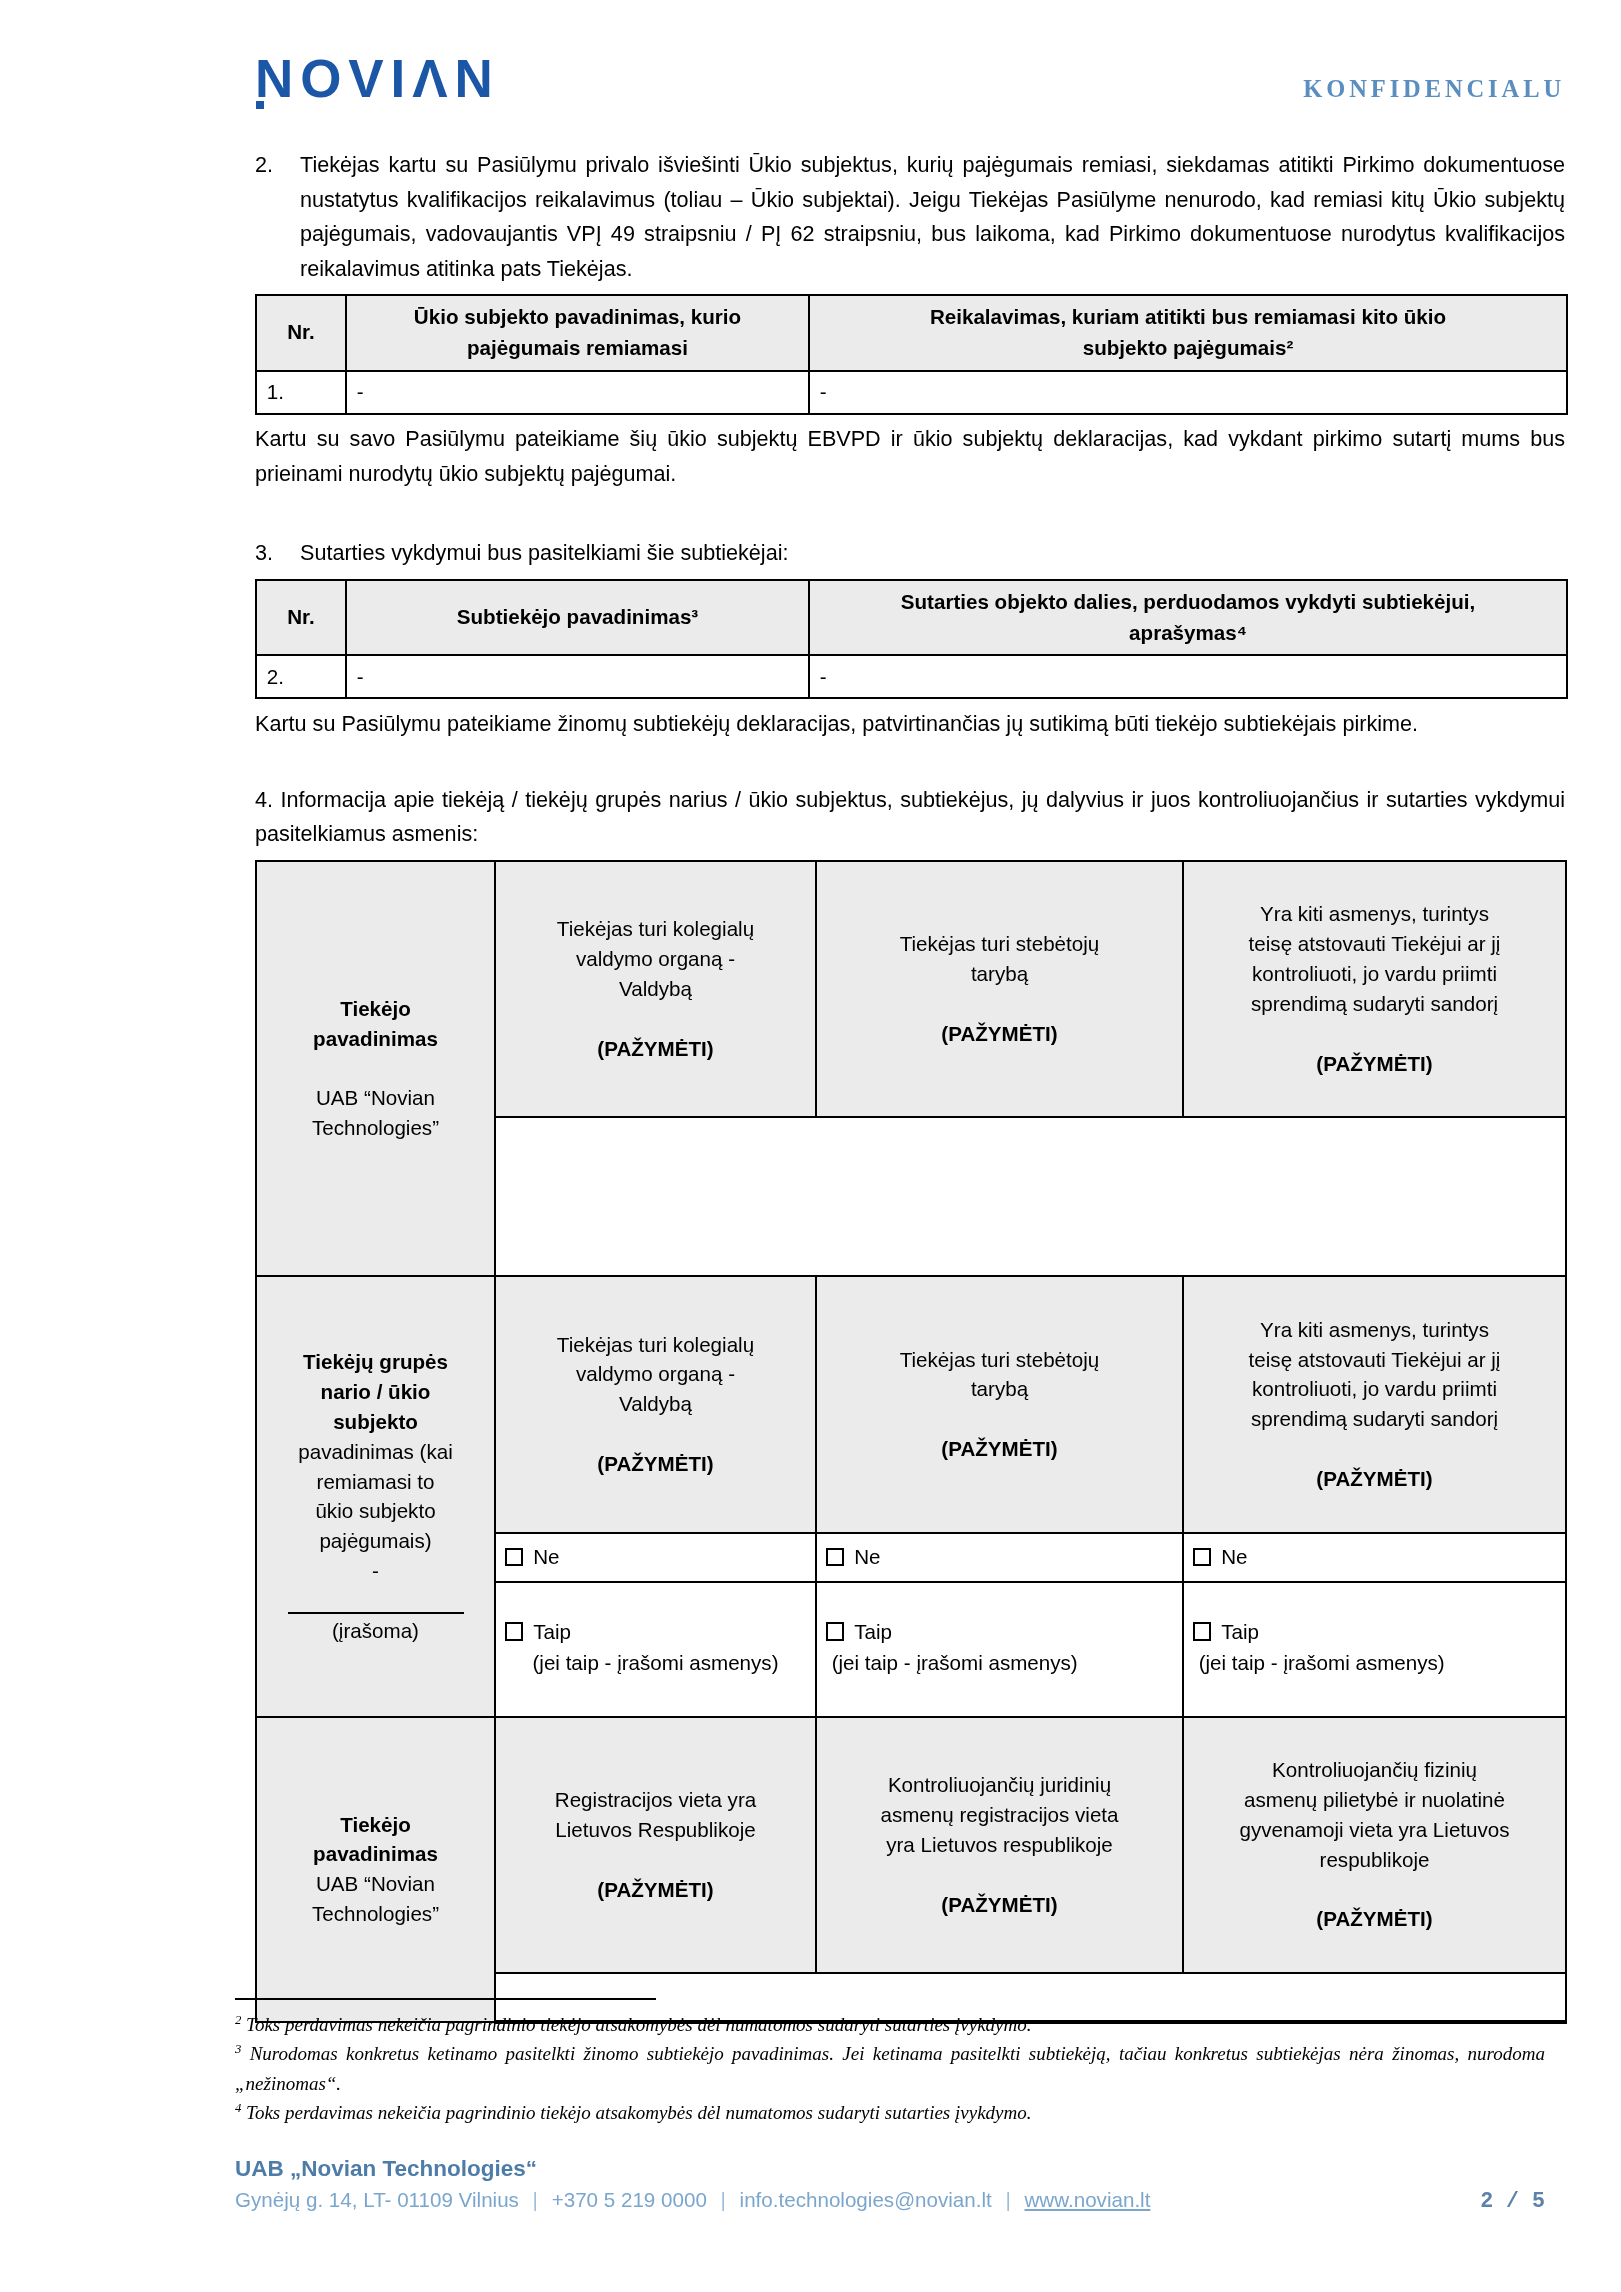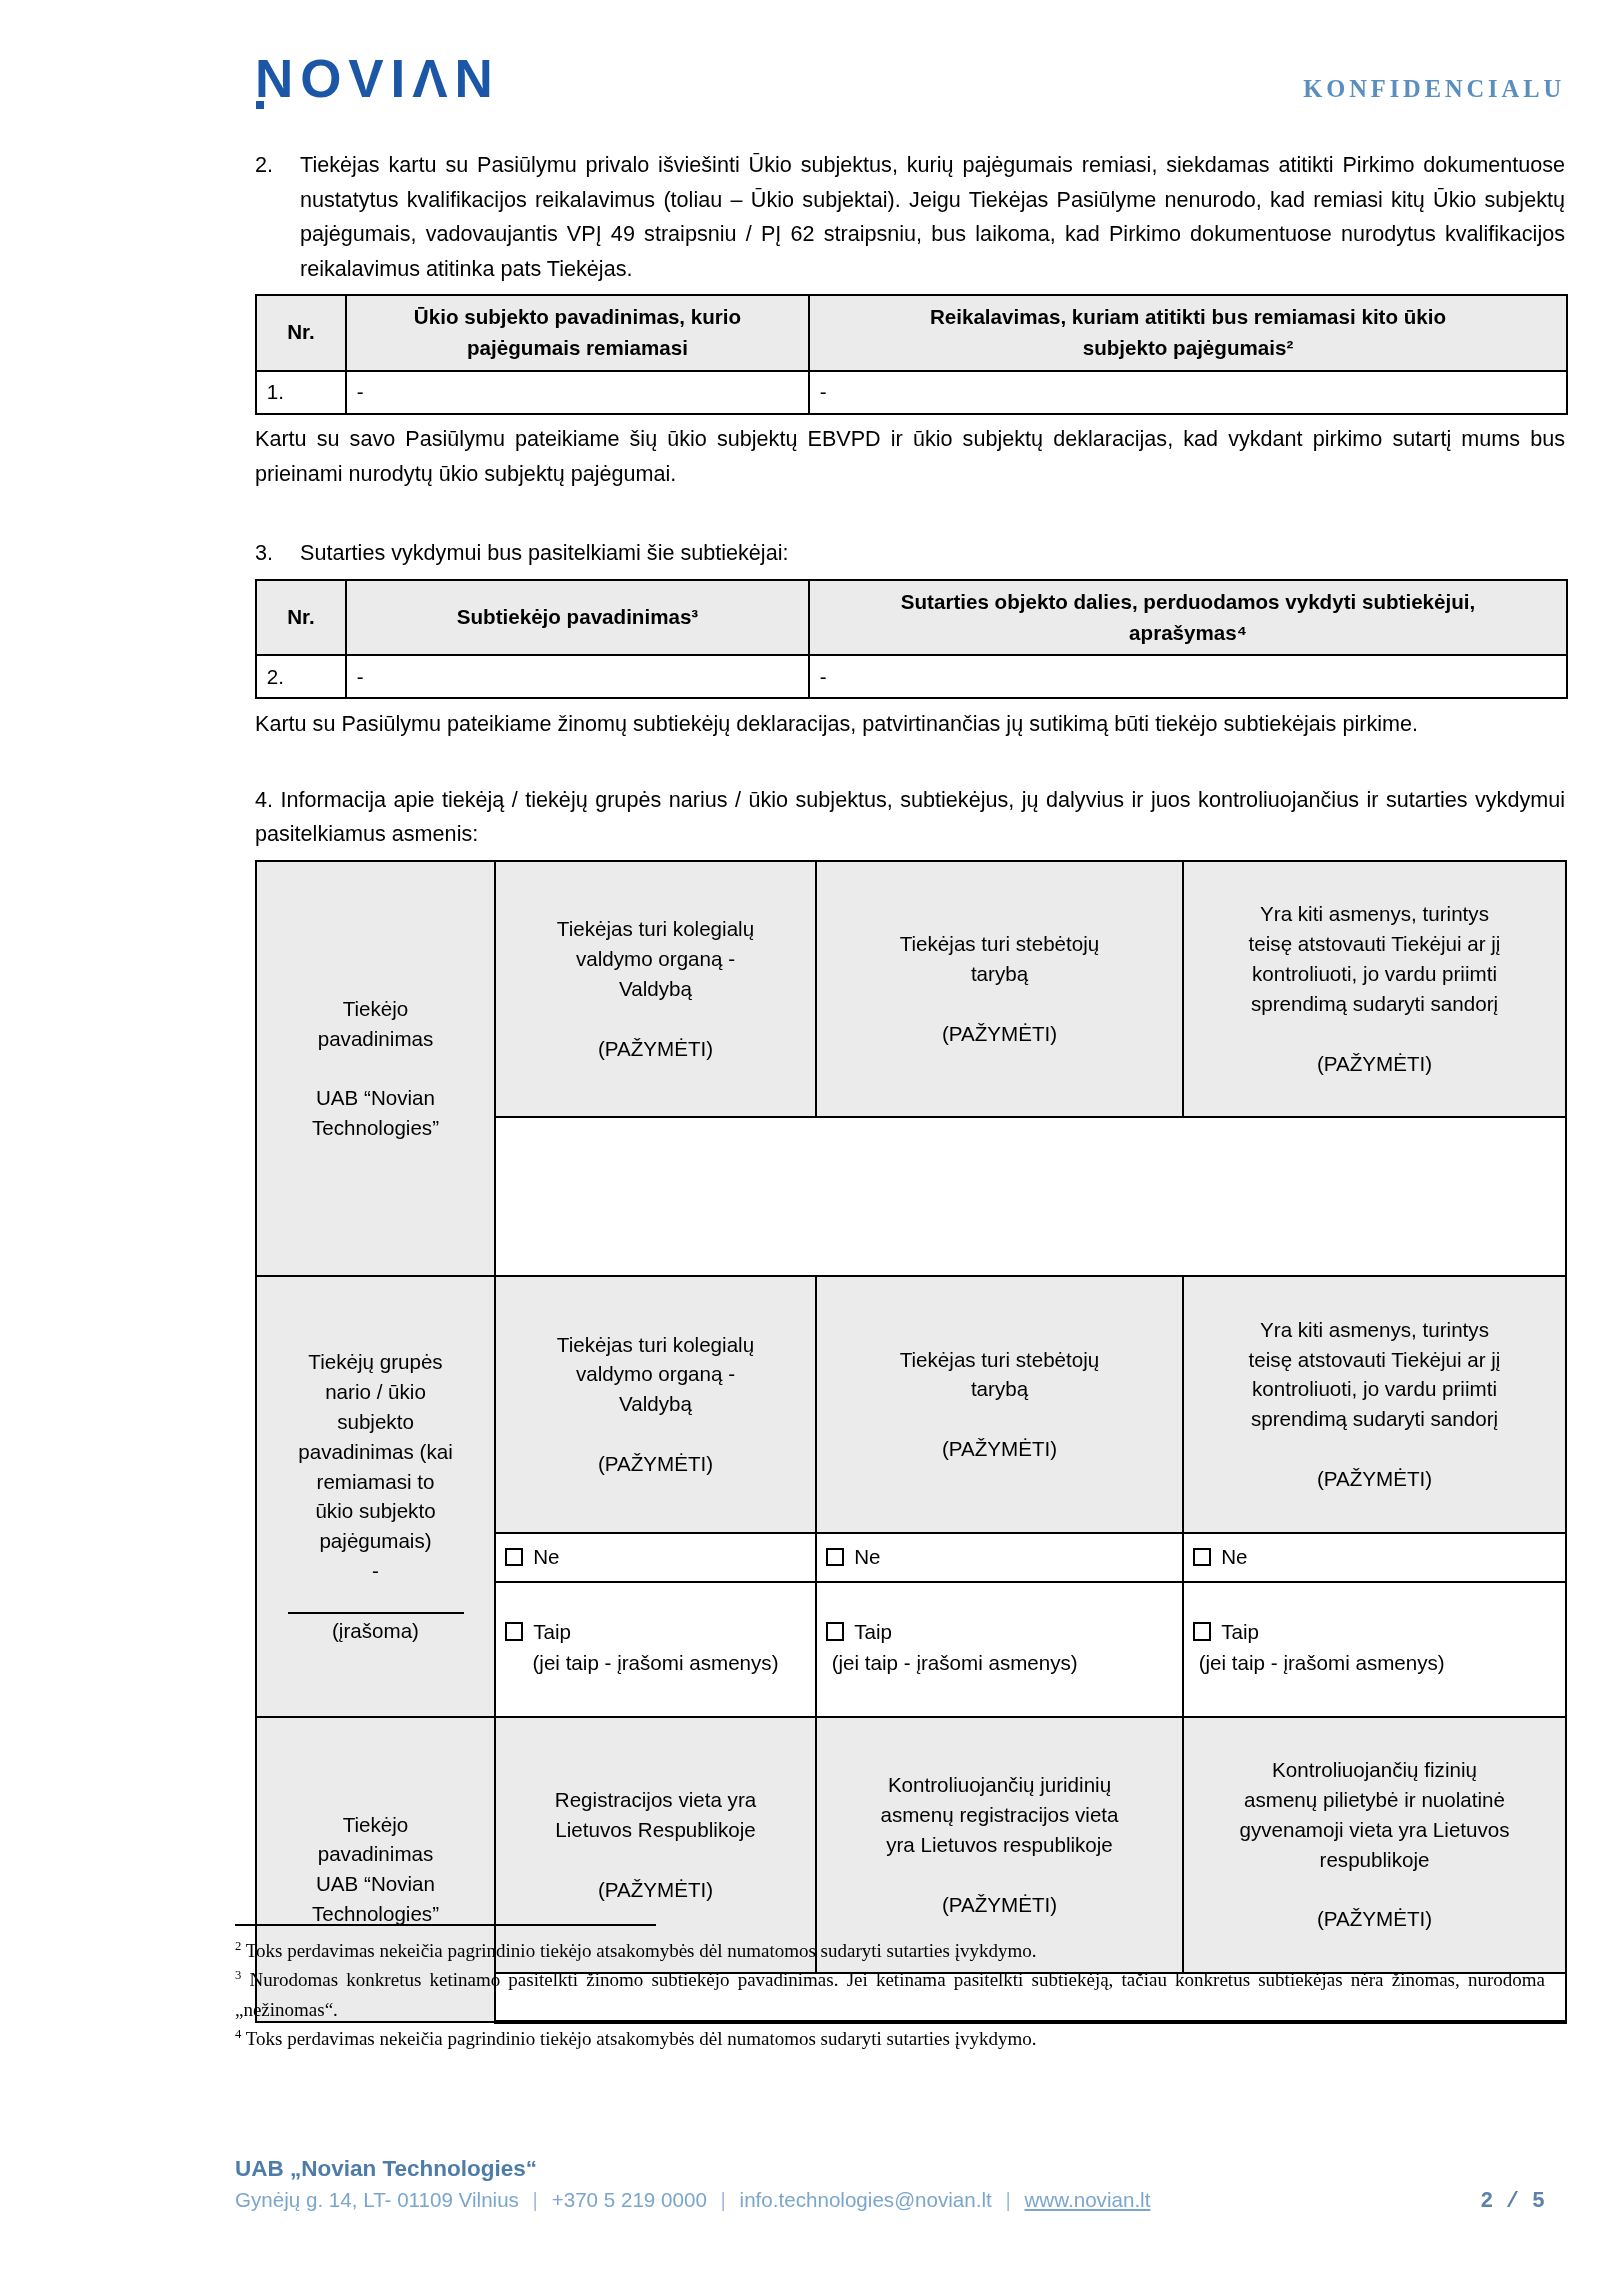--- a/index.html
+++ b/index.html
@@ -37,33 +37,33 @@
                      line-height:1.5; border-bottom:2.9px solid #000; white-space:pre-line; }
   .stable .drow td { height:43px; background:#fff; }
 
   
   .btable { margin-top:7.8px; border:2.9px solid #000; font-size:20.6px; }
   .btable td { border:2px solid #000; padding:7.8px 8.8px; vertical-align:middle; }
   .btable .ghead td { background:#ebebeb; text-align:center; line-height:1.45; }
   .gsep td { border-top:2.9px solid #000; }
   .side { background:#ebebeb; text-align:center; line-height:1.45; }
   .pre { white-space:pre-line; }
-  .mark { font-weight:normal; }
+  .mark { font-weight:bold; }
   .bigbox { border:2.9px solid #000; background:#fff; padding:0; }
   .bigbox.last { border-bottom-width:4.9px; }
   .blank-line { width:176px; border-bottom:2px solid #000; height:25.5px; margin:2px auto 2px auto; }
   .opt { background:#fff; vertical-align:top; }
   .cbline { display:flex; align-items:center; gap:9.8px; }
   .cb { flex:0 0 auto; width:18.6px; height:18.6px; border:2px solid #000; background:#fff; display:inline-block; }
   .optnote { margin-top:3.9px; line-height:1.5; padding-left:5.9px; }
   .taiprow td:first-child .optnote { text-align:center; padding-left:0; }
 
   
-  .footnotes { position:absolute; left:235px; top:1924px; width:1310px;
-               font-family:"Liberation Serif", serif; font-size:19px; line-height:1.55; }
+  .footnotes { position:absolute; left:235px; top:1998px; width:1310px;
+               font-family:"Liberation Serif", serif; font-size:19px; line-height:1.55;font-style:italic; }
   .fn-sep { width:421px; border-top:2px solid #000; margin-bottom:9.8px; }
   .fn { text-align:justify; }
   .fn sup { font-size:12.7px; }
 
   
   .footer { position:absolute; left:235px; top:2156px; width:1310px; }
   .f-company { font-family:Liberation Sans, sans-serif; font-weight:bold; font-size:22.5px; color:#4e7ca8; }
   .f-line { display:flex; align-items:baseline; gap:13.7px; margin-top:5.9px;
             font-size:20.6px; color:#7ba6cc; }
   .f-sep { color:#9dbdda; }

